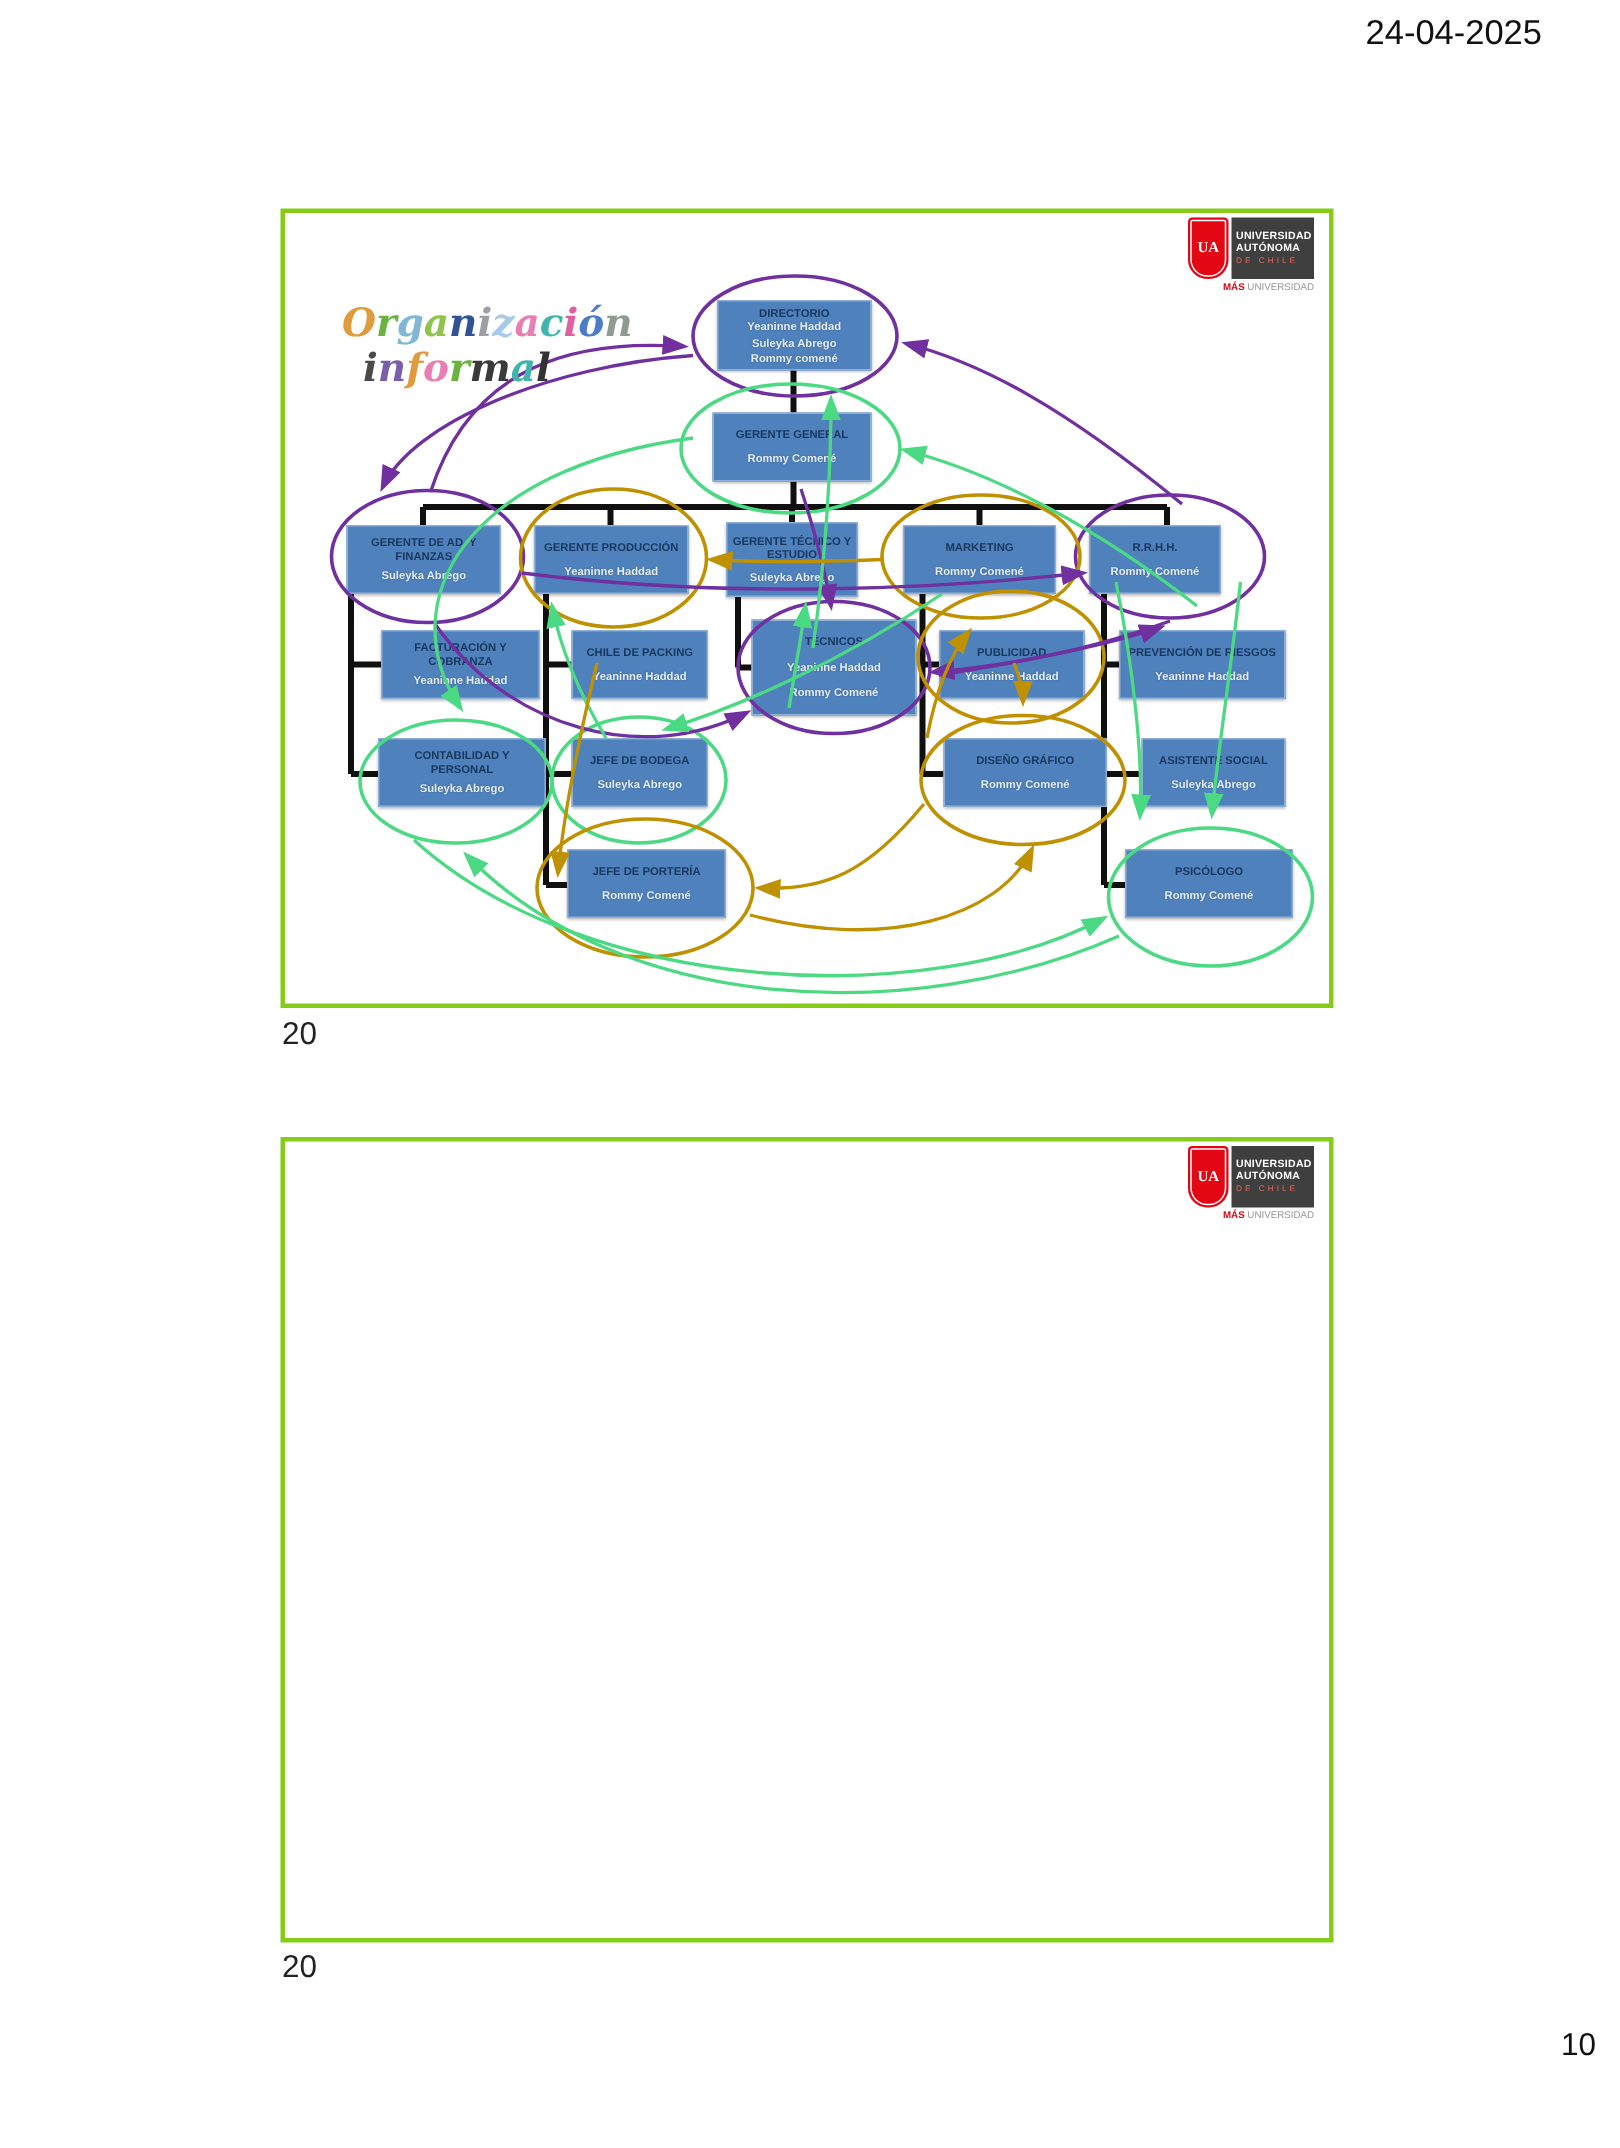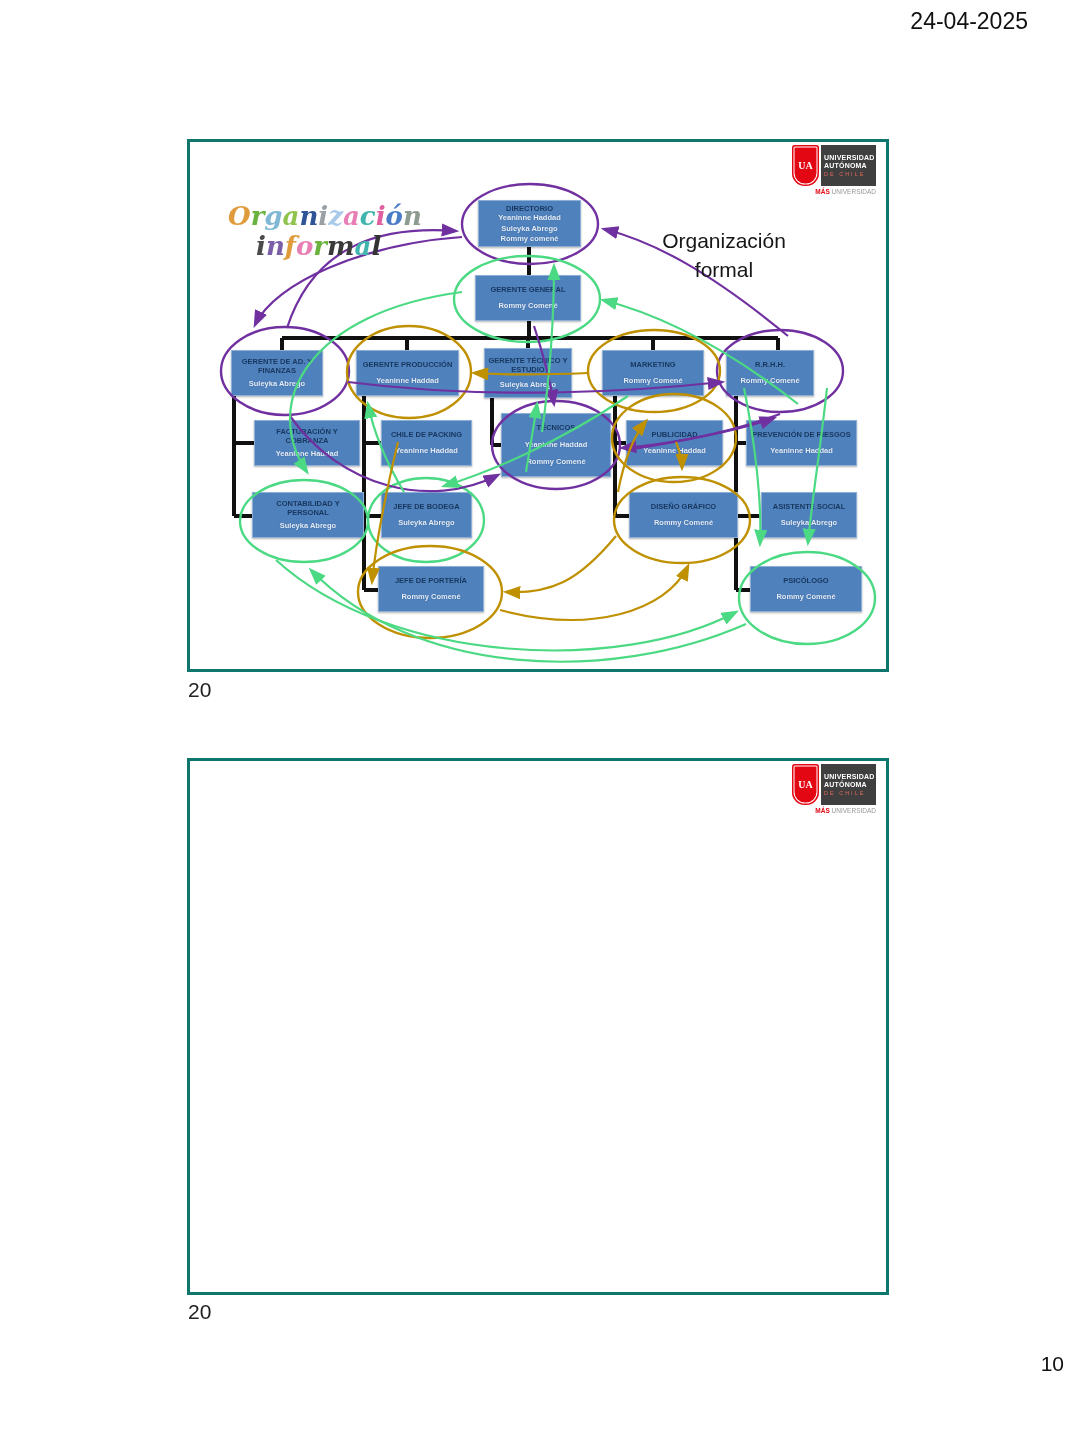--- a/index.html
+++ b/index.html
@@ -8,21 +8,21 @@
     --slide_title:#1f4e79; --connector:#101010; --logo_red:#e30613; --logo_dark:#3f3f3f;
   }
   *{box-sizing:border-box;margin:0;padding:0}
   html,body{background:#fff}
   body{width:1080px;height:1432px;position:relative;font-family:"Liberation Sans",sans-serif;overflow:hidden}
 
   .date{position:absolute;top:8px;right:52px;font-size:23px;color:#111}
   .pageno{position:absolute;top:1352px;right:16px;font-size:21px;color:#111}
   .slideno{position:absolute;left:188px;font-size:21px;color:#222}
 
-  .slide{position:absolute;left:187px;width:702px;background:#fff;border:3px solid #0f766e}
+  .slide{position:absolute;left:187px;width:702px;background:#fff;border:3px solid #84cc16}
   #slide19{top:139px;height:533px}
   #slide20{top:758px;height:537px}
 
   
   .logo{position:absolute;top:3px;right:10px;width:84px}
   .logo-row{display:flex;gap:2px;align-items:stretch}
   .logo-shield{width:27px;height:41px;background:var(--logo_red);border-radius:3px 3px 13px 13px;
     display:flex;align-items:center;justify-content:center;color:#fff;font-size:10px;font-weight:700;
     font-family:"Liberation Serif",serif;box-shadow:inset 0 0 0 1.5px var(--logo_red),inset 0 0 0 2.5px #fff;}
   .logo-block{width:55px;height:41px;background:var(--logo_dark);color:#fff;padding:4px 3px;
@@ -37,21 +37,21 @@
   svg.layer{position:absolute;inset:0;pointer-events:none}
 
   .node{position:absolute;background:var(--node_fill);border:1px solid var(--node_border);
     display:flex;flex-direction:column;justify-content:space-evenly;text-align:center;
     padding:1px 2px;box-shadow:0 1px 2px rgba(0,0,0,.3)}
   .node .nt{font-size:7.5px;font-weight:700;color:var(--node_title);line-height:1.2}
   .node .nn{font-size:7.5px;font-weight:700;color:var(--node_name);line-height:1.15;text-shadow:0 0 1px rgba(23,55,94,.5)}
 
   .informal{position:absolute;left:38px;top:60px;width:190px;
     font-family:"DejaVu Serif",serif;font-style:italic;font-weight:700;font-size:26px;line-height:1.15}
-  .informal div:nth-child(2){margin-left:28px}
+  .informal div:nth-child(2){margin-left:14px}
   .formal{position:absolute;left:452px;top:84px;width:164px;text-align:center;
     font-size:21px;color:#161616;line-height:1.4}
 
   
   .big-title{position:absolute;top:168px;left:60px;right:60px;text-align:center;
     font-size:46px;color:var(--slide_title);line-height:1.3;letter-spacing:-.5px}
 </style>
 </head>
 <body>
 
@@ -91,21 +91,21 @@
     <div class="node" style="left:288px;top:58px;width:103px;height:47px">
       <div class="nt">DIRECTORIO</div>
       <div class="nn">Yeaninne Haddad</div>
       <div class="nn">Suleyka Abrego</div>
       <div class="nn">Rommy comené</div>
     </div>
     <div class="node" style="left:285px;top:133px;width:106px;height:46px">
       <div class="nt">GERENTE GENERAL</div>
       <div class="nn">Rommy Comené</div>
     </div>
-    <div class="node" style="left:41px;top:208px;width:92px;height:46px">
+    <div class="node" style="left:41px;top:208px;width:103px;height:46px">
       <div class="nt">GERENTE DE AD. Y FINANZAS</div>
       <div class="nn">Suleyka Abrego</div>
     </div>
     <div class="node" style="left:166px;top:208px;width:103px;height:46px">
       <div class="nt">GERENTE PRODUCCIÓN</div>
       <div class="nn">Yeaninne Haddad</div>
     </div>
     <div class="node" style="left:294px;top:206px;width:88px;height:50px">
       <div class="nt">GERENTE TÉCNICO Y ESTUDIO</div>
       <div class="nn">Suleyka Abrego</div>
@@ -224,21 +224,20 @@
         <path d="M310,468 C400,492 476,470 498,424" marker-end="url(#mD)"></path>
         <path d="M208,300 C196,350 186,400 182,440" marker-end="url(#mD)"></path>
         <path d="M428,350 C434,318 444,294 456,279" marker-end="url(#mD)"></path>
       </g>
     </svg>
 
     <div class="informal">
         <div><span style="color: rgb(224, 156, 60);">O</span><span style="color: rgb(105, 179, 62);">r</span><span style="color: rgb(127, 183, 212);">g</span><span style="color: rgb(143, 195, 76);">a</span><span style="color: rgb(47, 84, 150);">n</span><span style="color: rgb(154, 160, 166);">i</span><span style="color: rgb(168, 201, 234);">z</span><span style="color: rgb(232, 127, 180);">a</span><span style="color: rgb(63, 181, 173);">c</span><span style="color: rgb(224, 95, 160);">i</span><span style="color: rgb(74, 124, 199);">ó</span><span style="color: rgb(141, 155, 144);">n</span></div>
         <div><span style="color: rgb(74, 74, 74);">i</span><span style="color: rgb(122, 95, 168);">n</span><span style="color: rgb(224, 156, 60);">f</span><span style="color: rgb(232, 127, 180);">o</span><span style="color: rgb(105, 179, 62);">r</span><span style="color: rgb(58, 58, 58);">m</span><span style="color: rgb(63, 181, 173);">a</span><span style="color: rgb(51, 51, 51);">l</span></div>
       </div>
-    <div class="formal">Organización formal</div>
   </div>
 </div>
 
 <div class="slide" id="slide20">
   <div class="logo">
     <div class="logo-row">
       <div class="logo-shield">UA</div>
       <div class="logo-block">
         <div class="l1">UNIVERSIDAD</div>
         <div class="l1">AUTÓNOMA</div>

